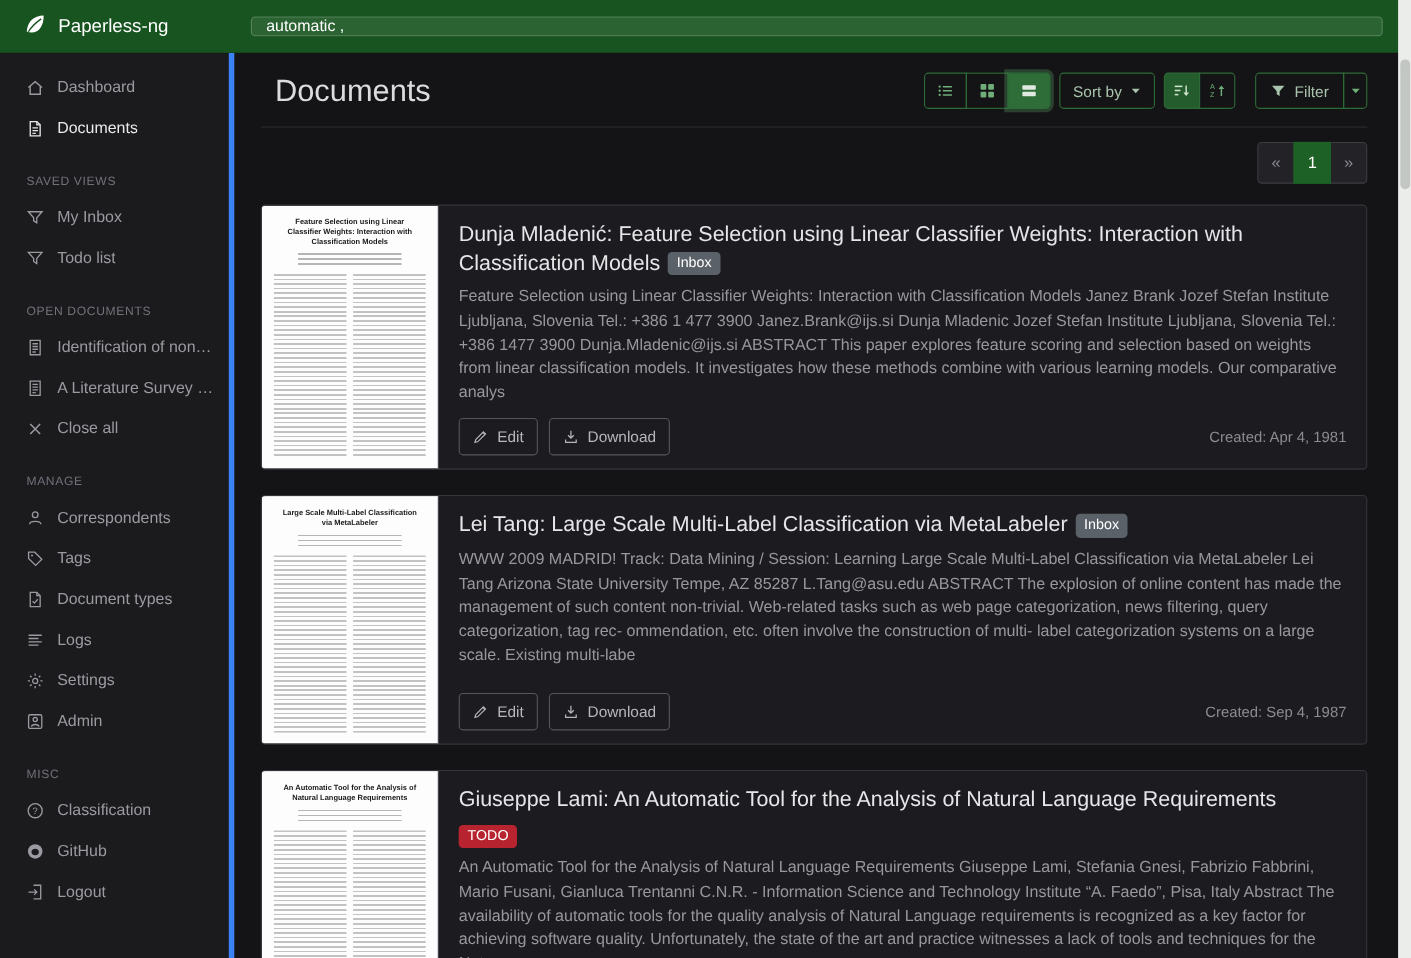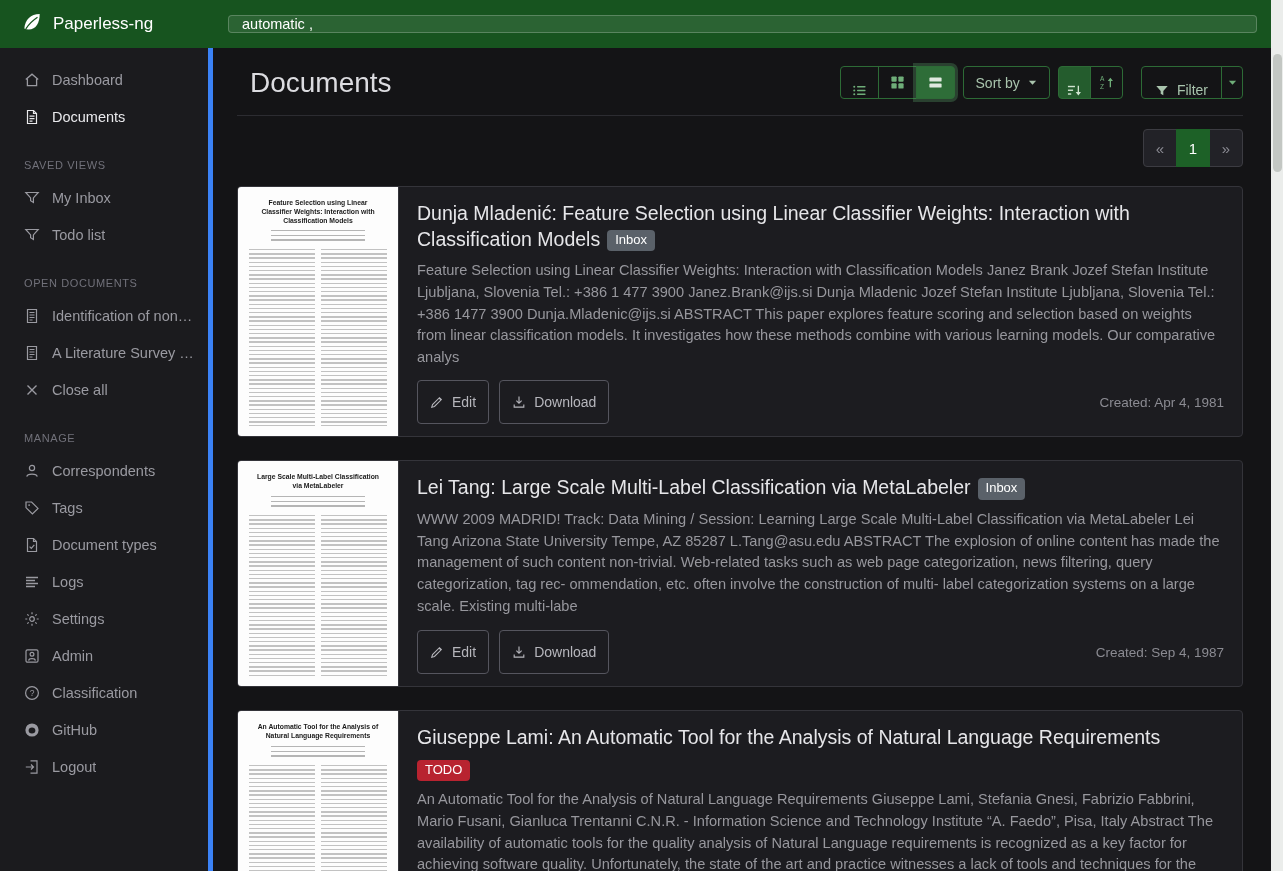--- a/index.html
+++ b/index.html
@@ -30,21 +30,21 @@
   .main { position:fixed; left:214px; top:48px; right:0; bottom:0; padding:18px 40px 0 23px; overflow:hidden; }
   .page-header { display:flex; align-items:center; justify-content:space-between;
                  border-bottom:1px solid #2c2c31; padding-bottom:16px; }
   .page-title { margin:0 0 0 13px; color:#dcdce0; font-size:28px; font-weight:400; }
   .controls { display:flex; align-items:center; gap:8px; }
   .btn { background:transparent; border:1px solid #2d6b36; color:#6fae79; height:33px;
          display:inline-flex; align-items:center; justify-content:center; cursor:pointer;
          font-family:inherit; font-size:14px; padding:0; }
   .btn-group { display:inline-flex; }
   .btn-group .btn { border-radius:0; margin-left:-1px; }
-  .btn-group .btn:first-child { border-radius:4px 0 0 4px; margin-left:0;align-items:flex-end; }
+  .btn-group .btn:first-child { border-radius:4px 0 0 4px; margin-left:0; }
   .btn-group .btn:last-child { border-radius:0 4px 4px 0; }
   .view-btn { width:39px; }
   .btn.active-view { background:#2e6d38; color:#dfe9df; position:relative; z-index:1;
                      box-shadow:0 0 0 3px rgba(84,150,96,.35); }
   .sortby-btn { border-radius:4px; padding:0 12px; gap:8px; color:#a9c4ad; }
   .sort-btn { width:33px; }
   .btn.pressed { background:#245c2d; color:#cfe3cf; }
   .filter-group { margin-left:10px; }
   .filter-btn { padding:0 13px; gap:8px; color:#a9c4ad; }
   .caret-btn { width:22px; }
@@ -70,21 +70,21 @@
                background:repeating-linear-gradient(to bottom,#c2c2c2 0 1.5px,transparent 1.5px 4.2px); }
   .card-body { flex:1; padding:14px 18px 12px; display:flex; flex-direction:column; min-width:0; }
   .card-title { margin:0; font-size:19.5px; font-weight:400; color:#e6e6e9; line-height:1.32; cursor:pointer; }
   .badge { display:inline-block; font-size:13px; color:#fff; padding:3px 8px 4px; border-radius:4px;
            line-height:1.1; vertical-align:2px; margin-left:7px; cursor:pointer; }
   .badge.own-line { display:table; margin:9px 0 0 0; vertical-align:baseline; }
   .excerpt { color:#97979d; font-size:14.6px; line-height:1.48; margin:8px 0 0; flex:1; overflow:hidden; }
   .card-footer { display:flex; justify-content:space-between; align-items:center; margin-top:12px; }
   .actions { display:flex; gap:10px; }
   .btn-outline { display:inline-flex; align-items:center; gap:8px; background:transparent;
-                 border:1px solid #55555e; color:#b6b6bc; border-radius:4px; height:44px; padding:0 12px;
+                 border:1px solid #55555e; color:#b6b6bc; border-radius:4px; height:34px; padding:0 12px;
                  font-size:14px; cursor:pointer; font-family:inherit; }
   .created { color:#8b8b92; font-size:13.5px; }
   
   .fake-scrollbar { position:fixed; top:0; right:0; bottom:0; width:12px; background:#ebedeb; z-index:40; }
   .fake-thumb { position:absolute; top:54px; left:1.5px; width:9px; height:118px; border-radius:5px; background:#c3c7c3; }
 </style>
 </head>
 <body>
 
 <header class="topbar">
@@ -197,20 +197,21 @@
     </div>
     <div class="nav-item">
       <svg width="16" height="16" viewBox="0 0 16 16" fill="none" stroke="currentColor" stroke-width="1.2">
           <rect x="2" y="1.8" width="12" height="12.4" rx="1.5"></rect>
           <circle cx="8" cy="6.2" r="1.9"></circle>
           <path d="M4.6 12.6 c0.3-2.6 6.5-2.6 6.8 0"></path>
         </svg>
       <span class="lbl">Admin</span>
     </div>
 
+    <div class="section-title">MISC</div>
 
     <div class="nav-item">
       <svg width="16" height="16" viewBox="0 0 16 16" fill="none" stroke="currentColor" stroke-width="1.2">
           <circle cx="8" cy="8" r="6.4"></circle>
           <text x="8" y="11" font-size="8.5" text-anchor="middle" fill="currentColor" stroke="none" font-family="inherit">?</text>
         </svg>
       <span class="lbl">Classification</span>
     </div>
     <div class="nav-item">
       <svg width="16" height="16" viewBox="0 0 16 16">

